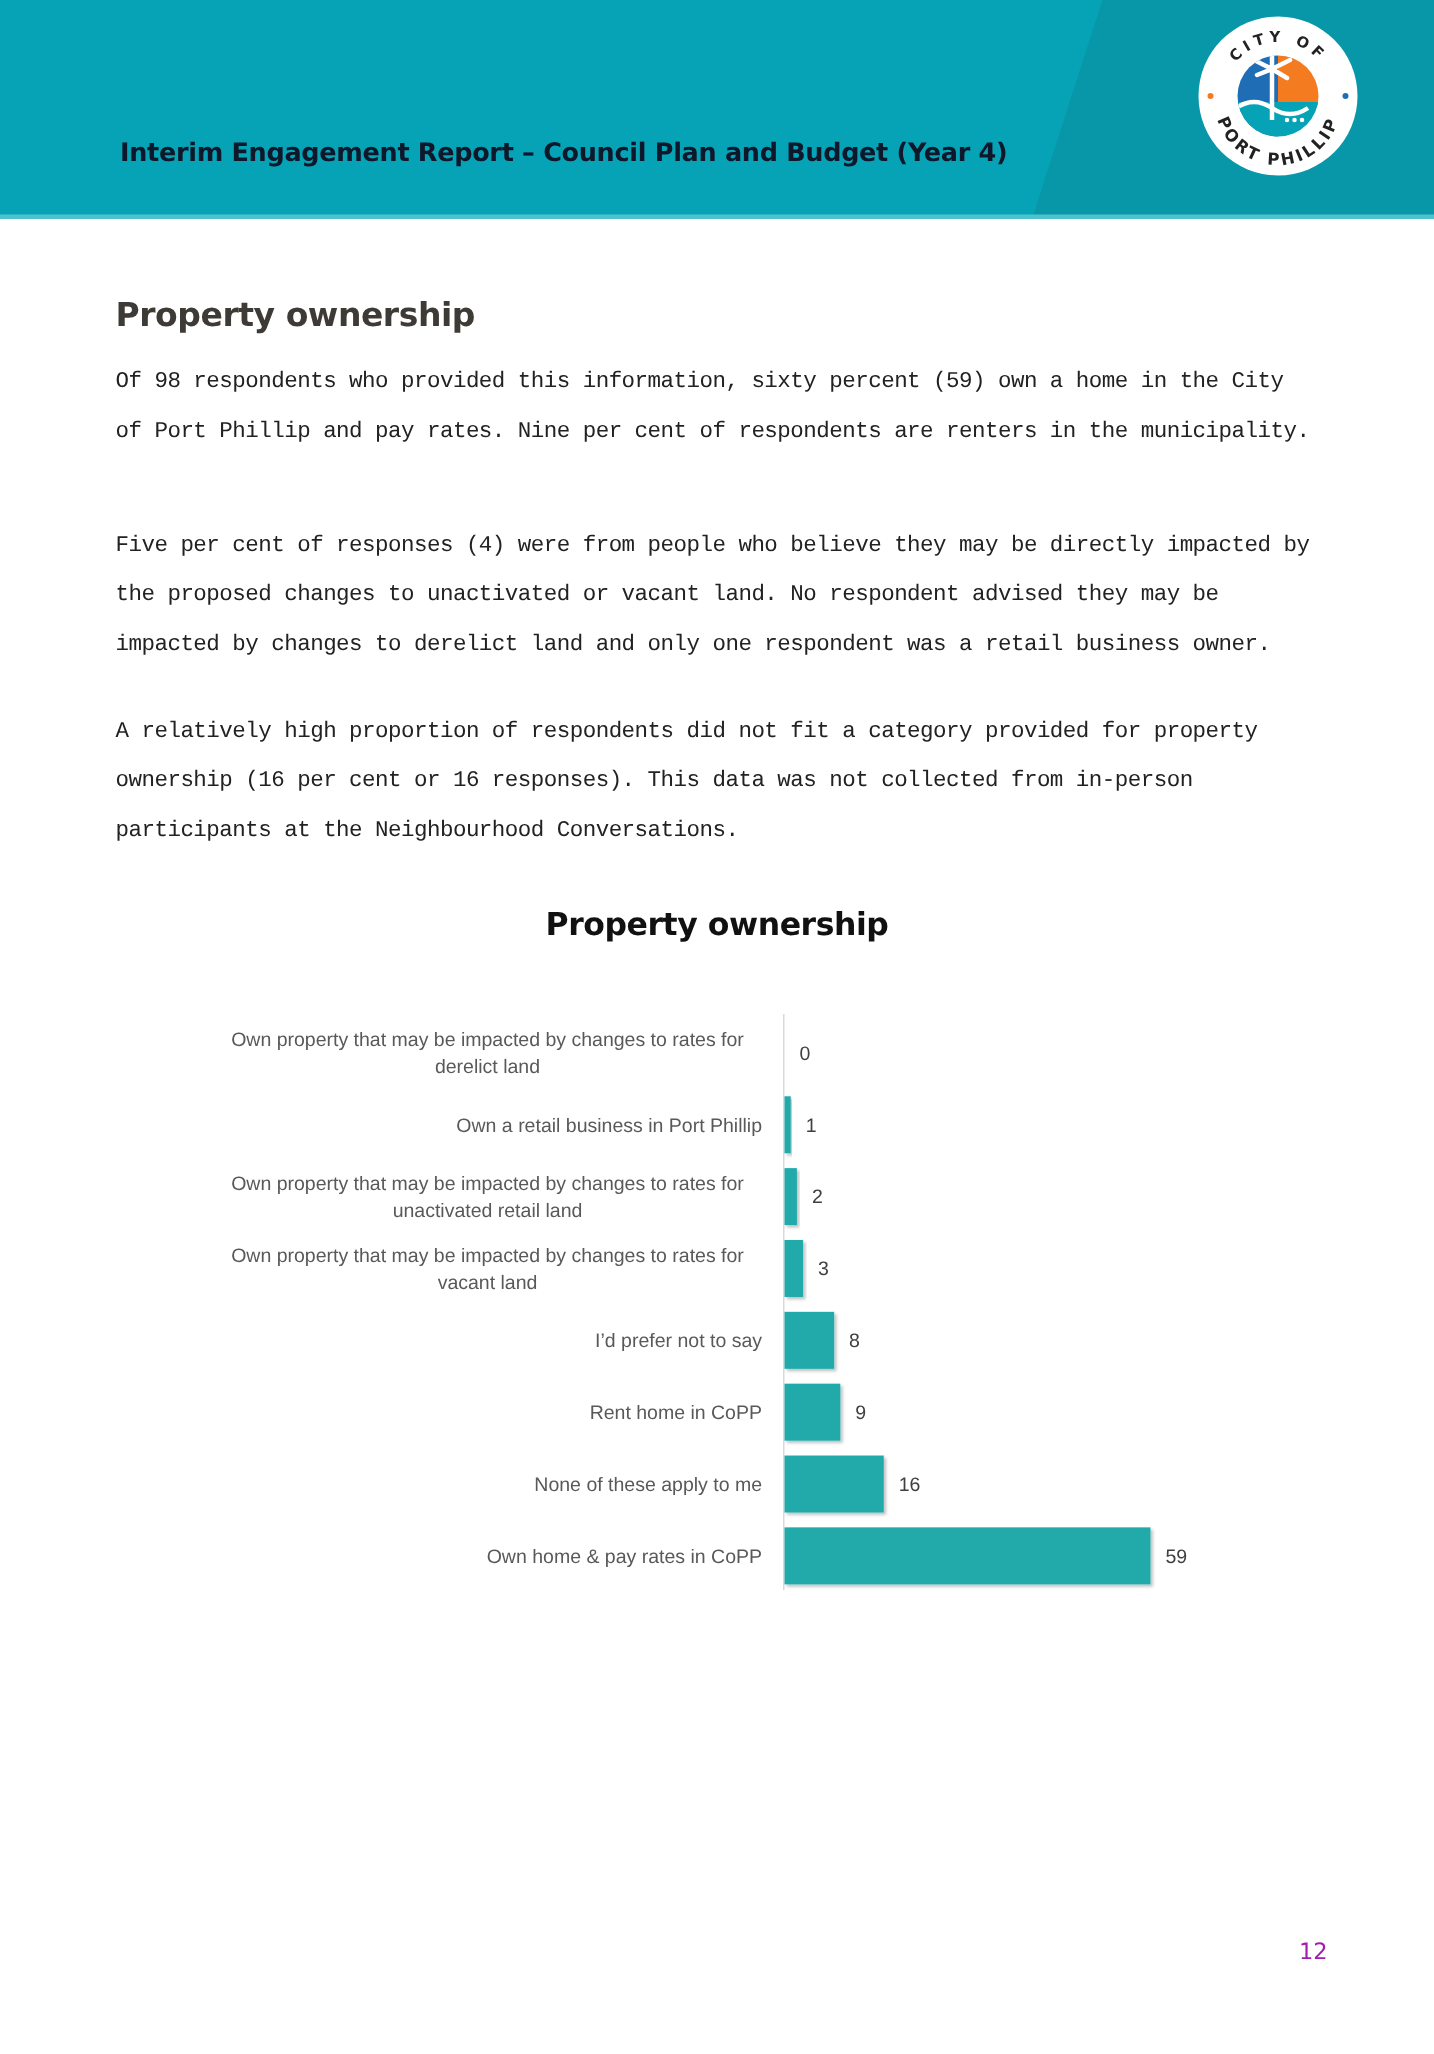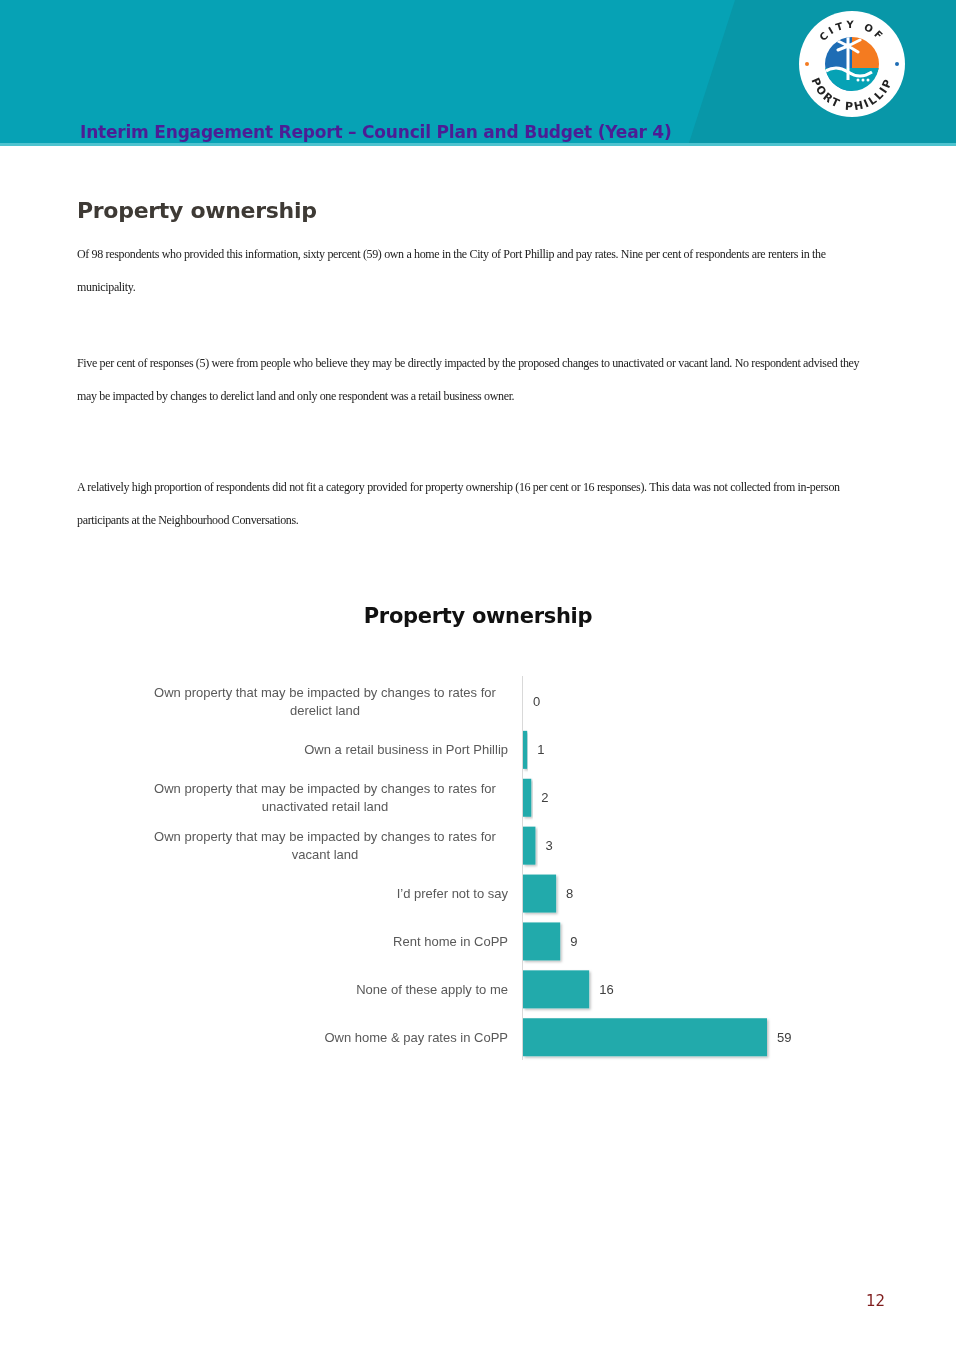--- a/index.html
+++ b/index.html
@@ -2,34 +2,34 @@
 <html><head>
 <meta charset="utf-8">
 <style>
   html, body { margin: 0; padding: 0; }
   body { width: 956px; height: 1369px; background: #ffffff; position: relative; overflow: hidden;
          font-family: "DejaVu Sans", sans-serif; color: #222; }
   .header { position: absolute; left: 0; top: 0; width: 956px; height: 146px; background: #06a2b5; overflow: hidden; }
   .header .dark { position: absolute; top: 0; left: 0; width: 956px; height: 146px; background: #0897a8;
                   clip-path: polygon(735px 0, 956px 0, 956px 146px, 688px 146px); }
   .header .bottom-line { position: absolute; left: 0; bottom: 0; width: 956px; height: 3px; background: #4ec3cf; }
-  .header-title { position: absolute; left: 80px; top: 92px; color: #4c1d95; font-weight: bold; font-size: 17px;
-                  font-family: "DejaVu Sans", sans-serif; letter-spacing: -0.2px; white-space: nowrap; margin-top: 30px; }
+  .header-title { position: absolute; left: 80px; top: 92px; color: #0f172a; font-weight: bold; font-size: 17px;
+                  font-family: "DejaVu Sans", sans-serif; letter-spacing: -0.2px; white-space: nowrap; }
   .logo { position: absolute; left: 798px; top: 10px; width: 108px; height: 108px; }
   .section-title { position: absolute; left: 77px; top: 198px; font-size: 22px; font-weight: bold; color: #3e3a35;
                    font-family: "DejaVu Sans", sans-serif; letter-spacing: -0.3px; }
-  .para { position: absolute; left: 77px; width: 800px; font-size: 12px; line-height: 33px; color: #222;
-          font-family: Liberation Serif, serif; letter-spacing: -0.35px; }
+  .para { position: absolute; left: 77px; width: 800px; font-size: 15px; line-height: 33px; color: #222;
+          font-family: Liberation Mono, monospace; letter-spacing: -0.35px; }
   .p1 { top: 238px; } .p2 { top: 347px; } .p3 { top: 471px; }
   .chart-title { position: absolute; left: 0; width: 956px; top: 604px; text-align: center; font-size: 21px; font-weight: bold; color: #111;
                  font-family: "DejaVu Sans", sans-serif; letter-spacing: -0.3px; }
   svg.chart { position: absolute; left: 0; top: 660px; }
   .cat-label { font-family: "Liberation Sans", sans-serif; font-size: 13px; fill: #595959; }
   .val-label { font-family: "Liberation Sans", sans-serif; font-size: 13px; fill: #404040; }
-  .page-number { position: absolute; left: 866px; top: 1292px; font-size: 15px; color: #7f1d1d; font-family: "DejaVu Sans", sans-serif; }
+  .page-number { position: absolute; left: 866px; top: 1292px; font-size: 15px; color: #a21caf; font-family: "DejaVu Sans", sans-serif; }
 </style>
 </head>
 <body>
 
 <div class="header">
   <div class="dark"></div>
   <div class="bottom-line"></div>
   <div class="header-title">Interim Engagement Report – Council Plan and Budget (Year 4)</div>
   <svg class="logo" viewBox="0 0 108 108">
     <circle cx="54" cy="54" r="53" fill="#ffffff"></circle>
@@ -57,21 +57,21 @@
     <text font-family="DejaVu Sans, sans-serif" font-weight="bold" font-size="11" fill="#222" letter-spacing="2">
       <textPath href="#arcBot" startOffset="50%" text-anchor="middle">PORT PHILLIP</textPath>
     </text>
     <circle cx="9" cy="54" r="2" fill="#f47b20"></circle>
     <circle cx="99" cy="54" r="2" fill="#1e6db5"></circle>
   </svg>
 </div>
 
 <div class="section-title">Property ownership</div>
 <div class="para p1">Of 98 respondents who provided this information, sixty percent (59) own a home in the City of Port Phillip and pay rates. Nine per cent of respondents are renters in the municipality.</div>
-<div class="para p2">Five per cent of responses (5) were from people who believe they may be directly impacted by the proposed changes to unactivated or vacant land. No respondent advised they may be impacted by changes to derelict land and only one respondent was a retail business owner.</div>
+<div class="para p2">Five per cent of responses (4) were from people who believe they may be directly impacted by the proposed changes to unactivated or vacant land. No respondent advised they may be impacted by changes to derelict land and only one respondent was a retail business owner.</div>
 <div class="para p3">A relatively high proportion of respondents did not fit a category provided for property ownership (16 per cent or 16 responses). This data was not collected from in-person participants at the Neighbourhood Conversations.</div>
 
 <div class="chart-title">Property ownership</div>
 
 <svg class="chart" id="chart" width="956" height="420">
   <defs>
     <filter id="shadow" x="-10%" y="-20%" width="130%" height="150%">
       <feDropShadow dx="1.5" dy="1.5" stdDeviation="1.2" flood-color="#000" flood-opacity="0.25"></feDropShadow>
     </filter>
   </defs>

